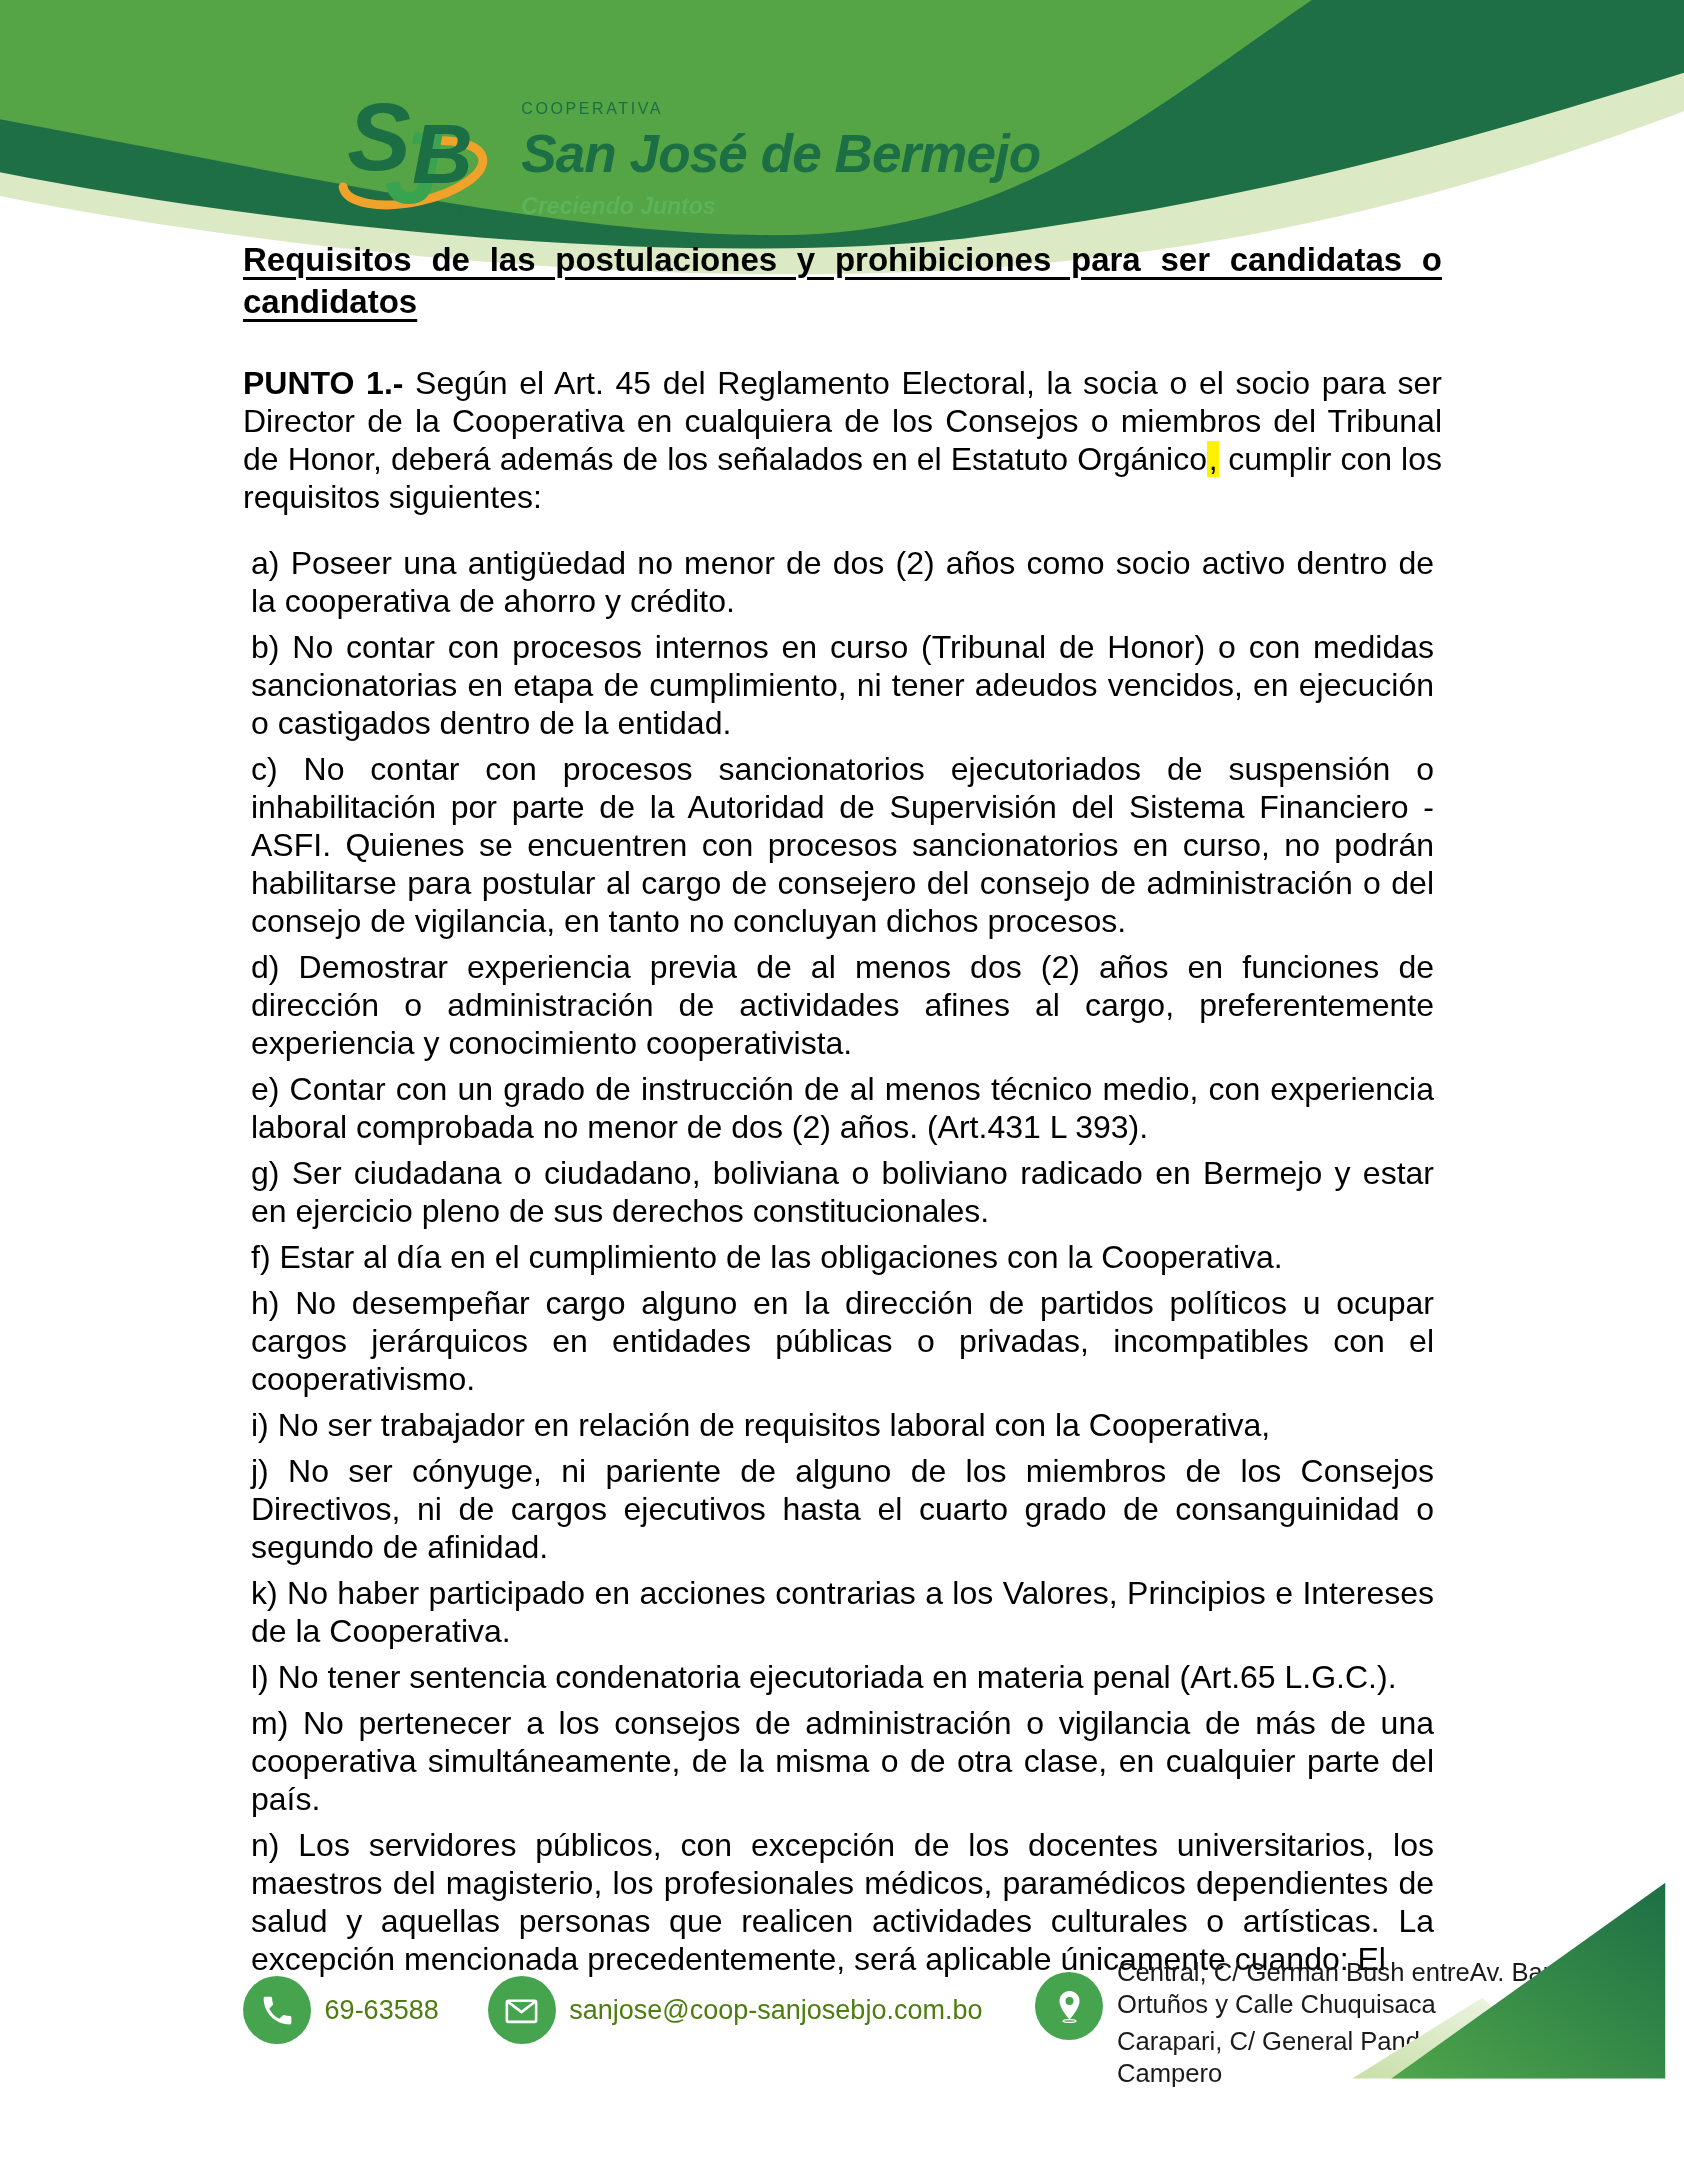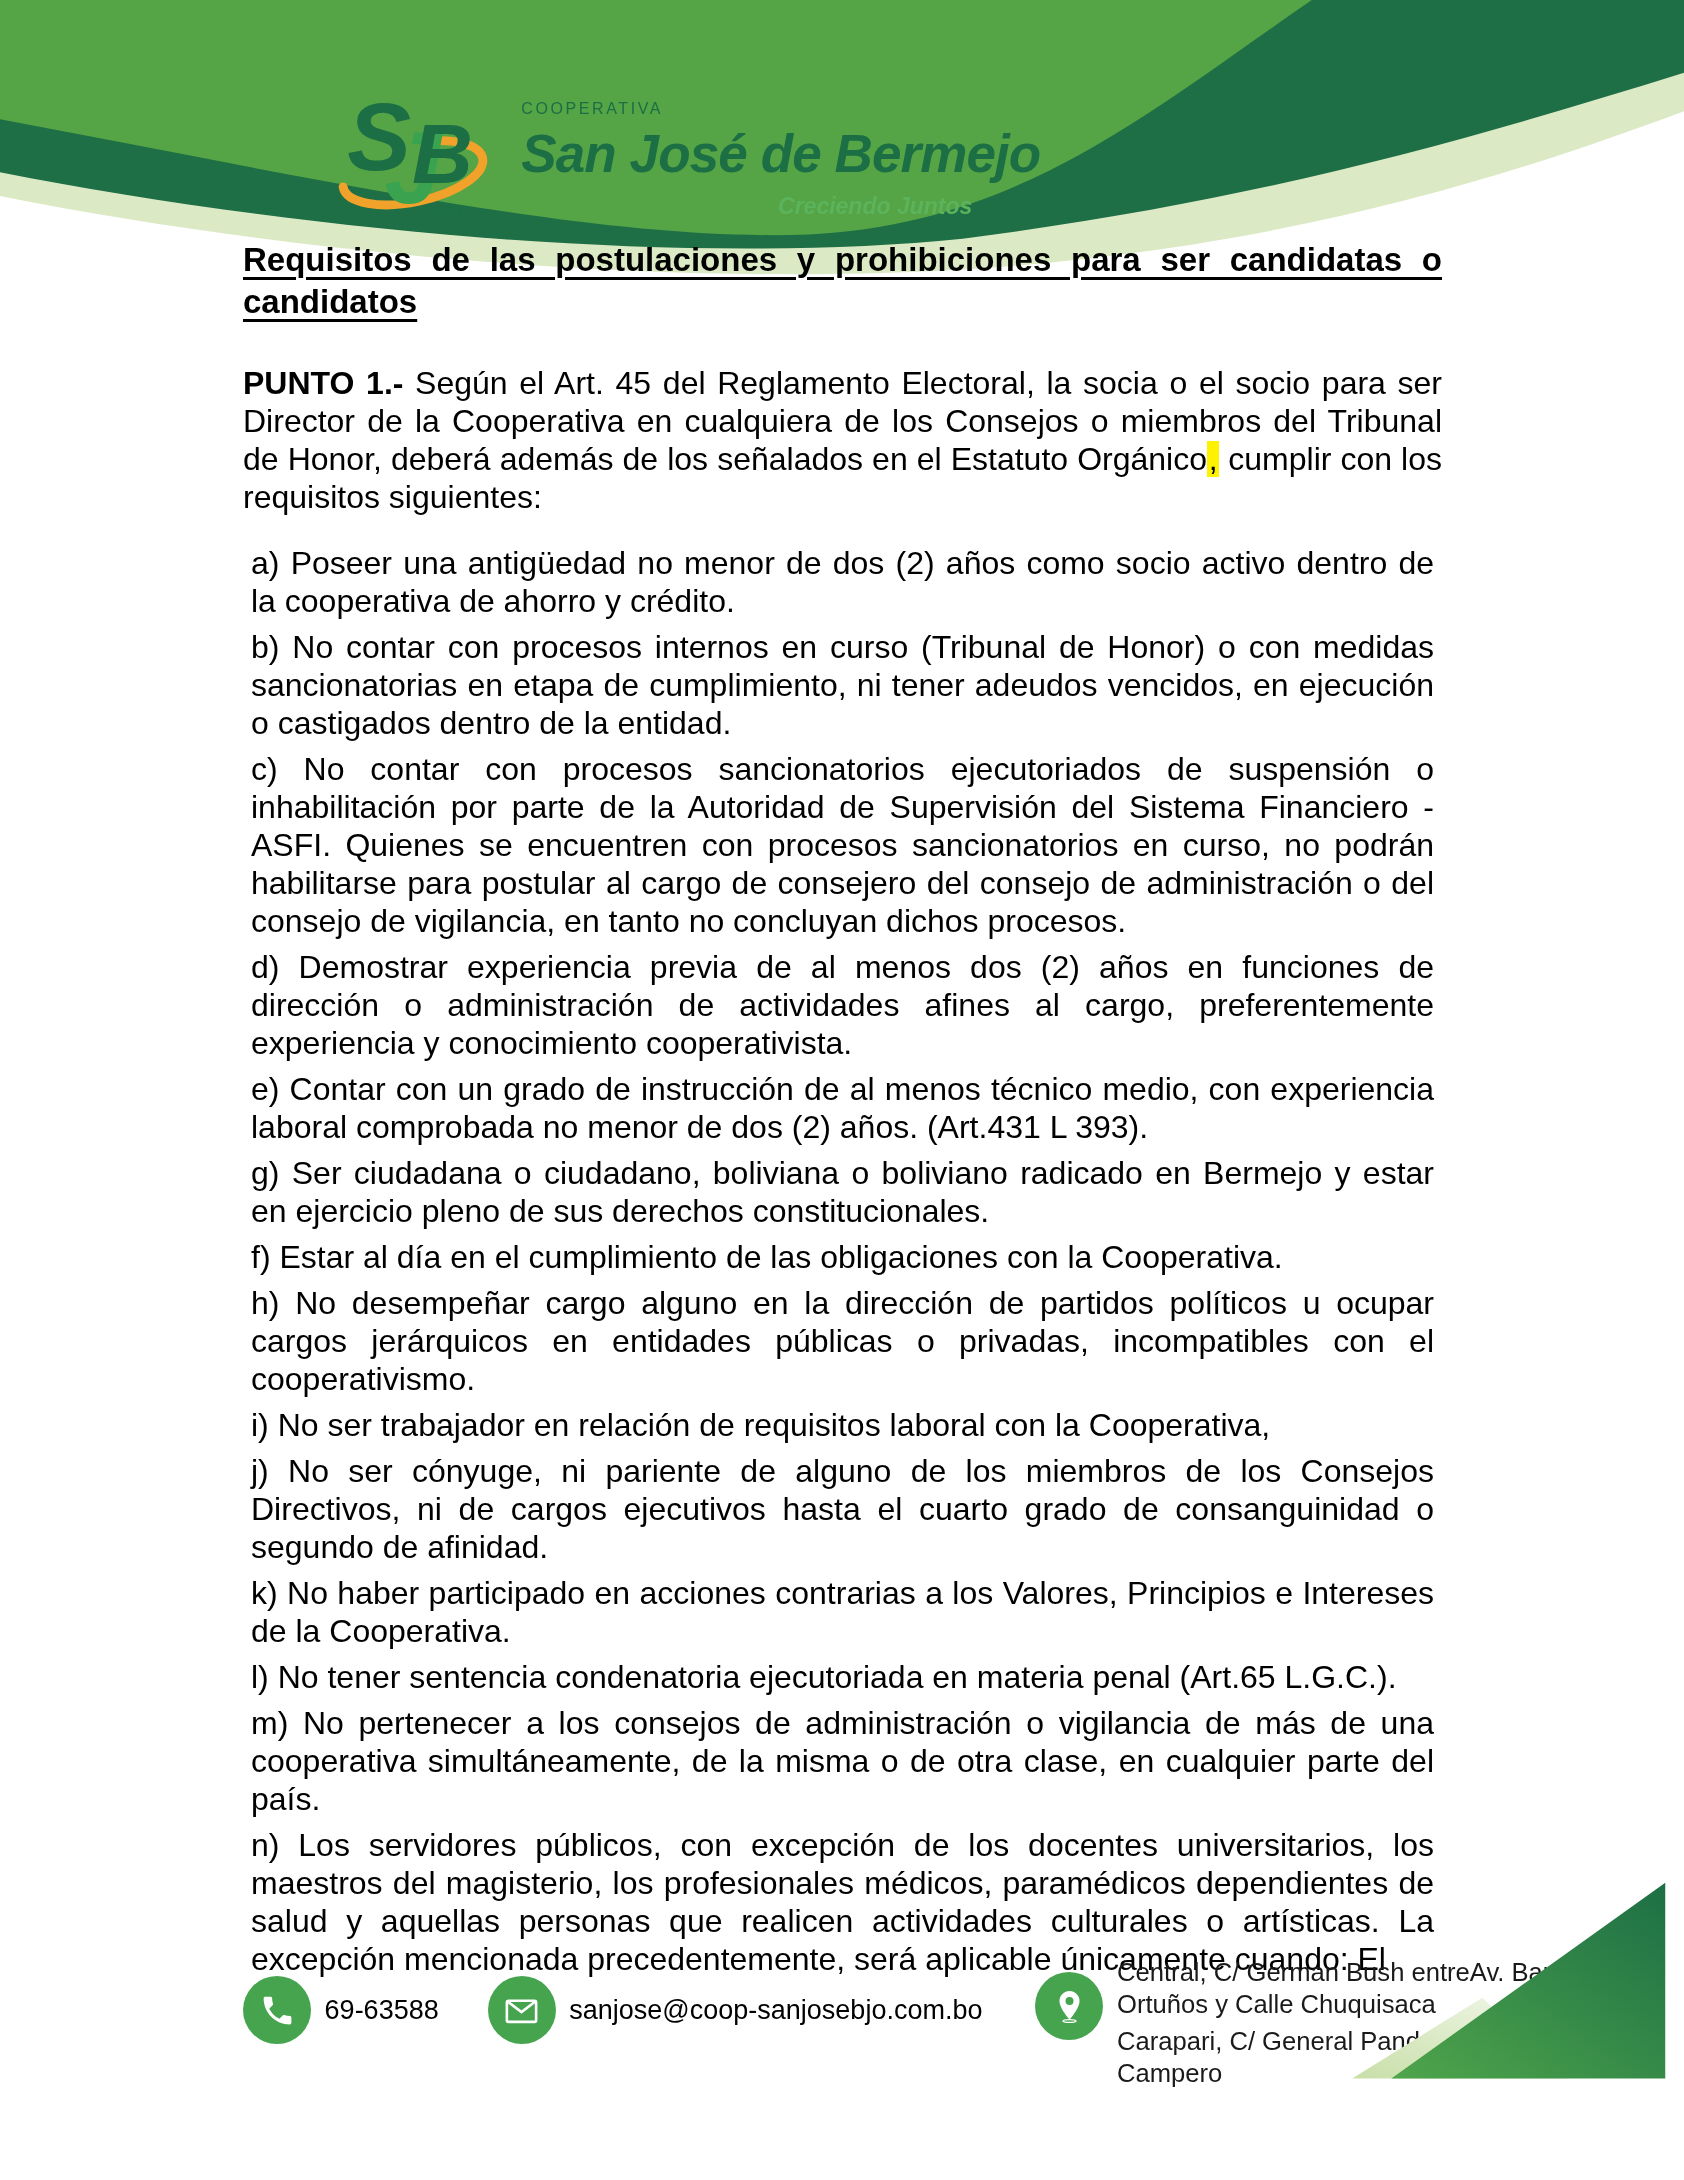--- a/index.html
+++ b/index.html
@@ -16,21 +16,21 @@
   .logo-coop{
     font-size:16px;font-weight:normal;letter-spacing:2.6px;color:var(--logo_dark,#1c6f45);
     margin-top:22px;
   }
   .logo-name{
     font-size:53px;font-weight:bold;font-style:italic;color:var(--logo_dark,#1c6f45);
     white-space:nowrap;margin-top:5.1px;letter-spacing:-0.9px;
   }
   .logo-tagline{
     font-size:23px;font-weight:bold;font-style:italic;color:var(--tagline_green,#5bb35c);
-    text-align:right;margin-top:8.5px;
+    text-align:left;margin-top:8.5px;
   }
   
   .content{position:absolute;left:243px;top:239px;width:1199px;font-size:32px;line-height:38px;}
   .title{margin:0 0 41px 0;font-size:33px;font-weight:bold;line-height:42px;}
   .title-line1{
     text-align:justify;text-align-last:justify;
     text-decoration:underline;text-decoration-thickness:3px;text-underline-offset:6px;
   }
   .title-line2{
     text-decoration:underline;text-decoration-thickness:3px;text-underline-offset:6px;
@@ -44,21 +44,21 @@
   .footer{position:absolute;left:243px;top:1957px;width:1261px;display:flex;align-items:flex-start;}
   .badge{
     width:68px;height:68px;border-radius:50%;background:var(--icon_green,#46a44f);
     display:flex;align-items:center;justify-content:center;flex:0 0 auto;
   }
   .badge svg{display:block;}
   .contact{display:flex;align-items:center;}
   .contact-phone{margin-top:19px;}
   .contact-email{margin-left:49px;margin-top:19px;}
   .contact-addr{margin-left:53px;align-items:flex-start;}
-  .contact-text{font-size:27px;margin-left:13.6px;white-space:nowrap;color:#000000;}
+  .contact-text{font-size:27px;margin-left:13.6px;white-space:nowrap;color:#4d7c0f;}
   .addr-block{margin-left:13.6px;font-size:25.6px;line-height:31.5px;color:#1a1a1a;width:562px;}
   .addr-line3{margin-top:6px;}
   .contact-addr .badge{margin-top:15.3px;}
   
   .corner{position:absolute;left:1342px;top:1874px;width:336px;height:209px;display:block;}
 </style>
 </head>
 <body>
 
 <div class="page">

